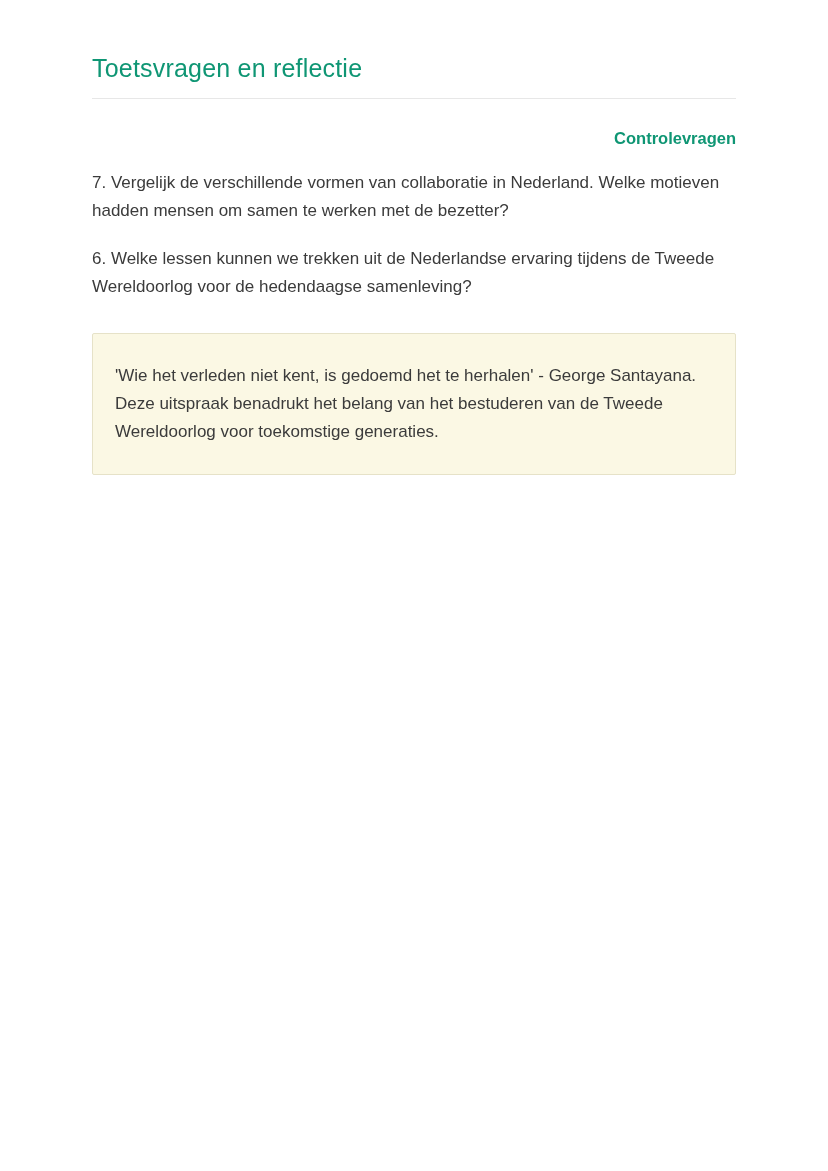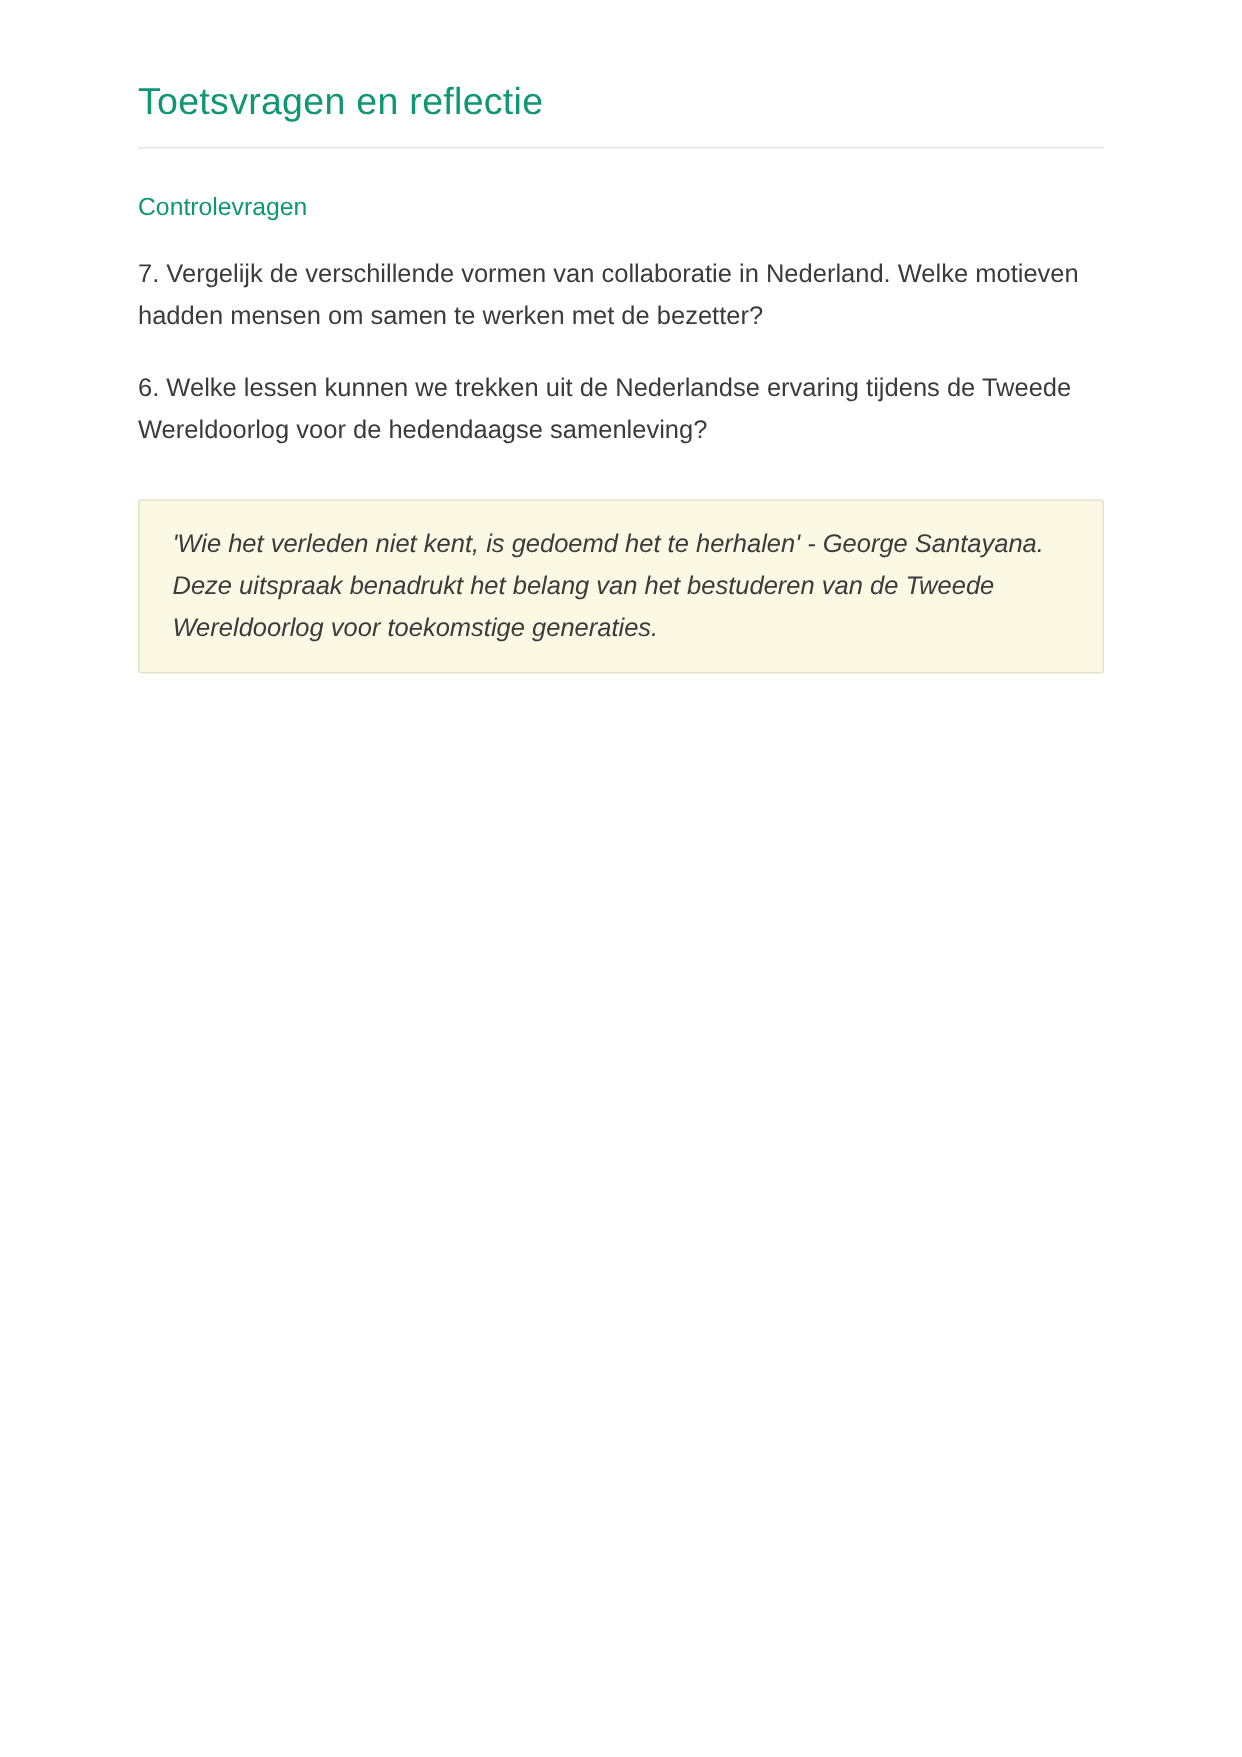--- a/index.html
+++ b/index.html
@@ -27,37 +27,37 @@
   }
   hr.divider {
     border: none;
     border-top: 1px solid var(--divider, #e7e7e7);
     margin-top: 14px;
   }
   h2.section-heading {
     margin: 28px 0 6px 0;
     font-size: 16.5px;
     line-height: 22px;
-    font-weight: normal;
+    font-weight: bold;
     color: var(--accent, #0f9674);
+    text-align: right;
   }
   p.question {
     margin: 20px 0;
     font-size: 17px;
     line-height: 28px;
     color: var(--text, #3b3b3b);
   }
   .quote-box {
     margin-top: 32px;
     width: 100%;
     background: var(--quote-bg, #fbf8e4);
     border: 1px solid var(--quote-border, #e6e2c8);
     border-radius: 2px;
-    padding: 15px 22px;
-    font-style: italic;
+    padding: 28px 22px;
   }
   .quote-box p {
     font-size: 17px;
     line-height: 28px;
     color: var(--text, #3b3b3b);
   }
 </style>
 </head>
 <body>
 

